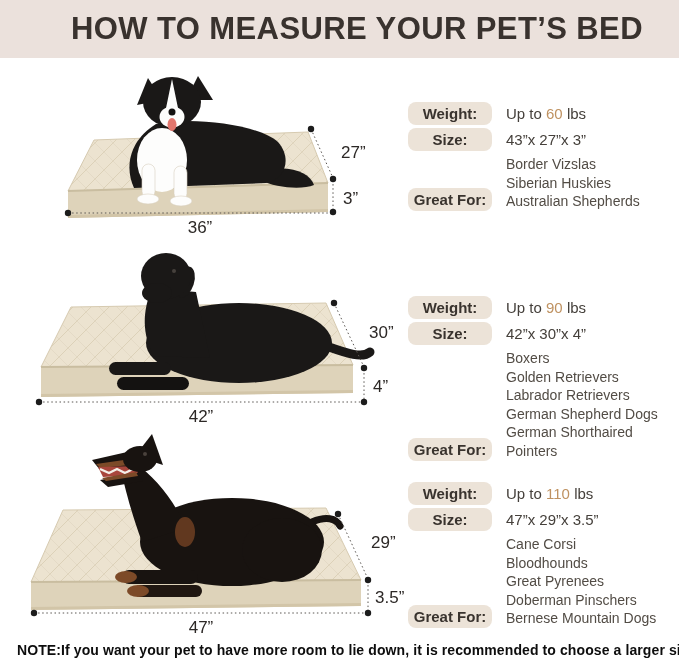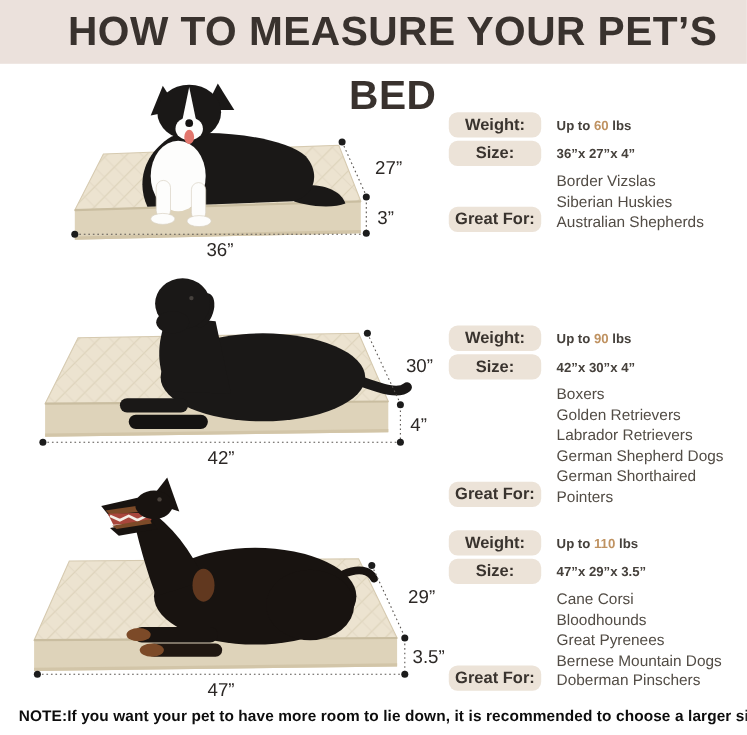--- a/index.html
+++ b/index.html
@@ -1,29 +1,29 @@
 <!DOCTYPE html>
 <html><head>
 <meta charset="utf-8">
 <style>
   * { margin:0; padding:0; box-sizing:border-box; }
   body { font-family:"Liberation Sans", sans-serif; background:#fff; }
   .page { position:relative; width:679px; height:668px; background:#ffffff; overflow:hidden; }
   .band { height:58px; background:#ebe1dc; }
-  .band h1 { text-align:center; line-height:58px; font-size:37px; font-weight:800;
+  .band h1 { text-align:center; line-height:58px; font-size:31px; font-weight:800;
              letter-spacing:.4px; color:#39322e;padding-left:35px; }
   .row { position:absolute; left:0; width:679px; }
   .illu { position:absolute; left:14px; top:0; }
   svg text { font-family:"Liberation Sans", sans-serif; font-size:17px; fill:#2c2826; }
   .specs { position:absolute; left:408px; width:266px; }
   .spec-row { display:flex; align-items:center; margin-bottom:3px; }
   .spec-row.gf { align-items:flex-end; }
   .pill { flex:0 0 84px; background:#ece3d8; border-radius:8px; font-weight:700;
           font-size:15px; color:#39332e; text-align:center; padding:3px 0; margin-right:14px; }
-  .val { font-size:12px; color:#45403b; white-space:nowrap;font-weight:bold; }
+  .val { font-size:15px; color:#45403b; white-space:nowrap; }
   .accent { color:#bf9261; }
   .breeds { list-style:none; font-size:14px; color:#524c45; line-height:18.6px; padding-top:1px; }
   .note { position:absolute; left:17px; top:642px; font-weight:700; font-size:14px;
           color:#0d0d0d; white-space:nowrap; letter-spacing:.1px; }
 </style>
 </head>
 <body>
 
 <div class="page">
 
@@ -82,21 +82,21 @@
         <text x="186" y="171" text-anchor="middle">36”</text>
       </svg>
     </div>
     <div class="specs" style="top:40px">
       <div class="spec-row">
         <span class="pill">Weight:</span>
         <span class="val"><span>Up to</span> <span class="accent">60</span> <span>lbs</span></span>
       </div>
       <div class="spec-row">
         <span class="pill">Size:</span>
-        <span class="val">36”x 27”x 4”</span>
+        <span class="val">43”x 27”x 3”</span>
       </div>
       <div class="spec-row gf">
         <span class="pill">Great For:</span>
         <ul class="breeds">
           <li>Border Vizslas</li>
           <li>Siberian Huskies</li>
           <li>Australian Shepherds</li>
         </ul>
       </div>
     </div>
@@ -213,21 +213,21 @@
       <div class="spec-row">
         <span class="pill">Size:</span>
         <span class="val">47”x 29”x 3.5”</span>
       </div>
       <div class="spec-row gf">
         <span class="pill">Great For:</span>
         <ul class="breeds">
           <li>Cane Corsi</li>
           <li>Bloodhounds</li>
           <li>Great Pyrenees</li>
+          <li>Doberman Pinschers</li>
           <li>Bernese Mountain Dogs</li>
-          <li>Doberman Pinschers</li>
         </ul>
       </div>
     </div>
   </section>
 
   <p class="note">NOTE:If you want your pet to have more room to lie down, it is recommended to choose a larger size</p>
 </div>
 
 </body></html>

